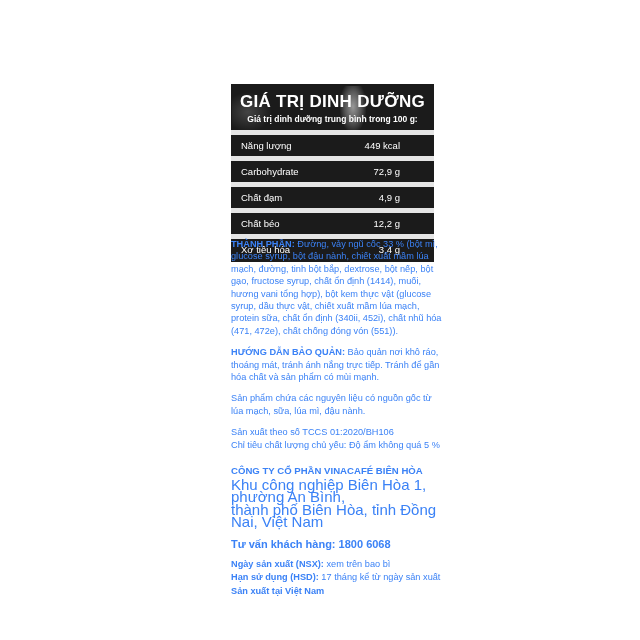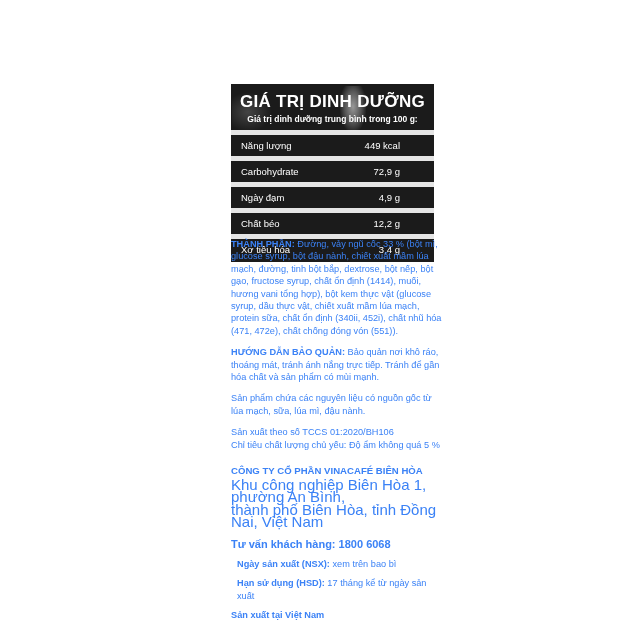--- a/index.html
+++ b/index.html
@@ -119,21 +119,21 @@
   }
   .hotline {
     font-size: 11px;
     font-weight: bold;
     line-height: 14px;
     margin: 0 0 7px 0;
   }
   .smallline {
     font-size: 9.2px;
     line-height: 12.8px;
-    margin: 6px;
+    margin: 0;
   }
   .smallline b {
     font-weight: bold;
   }
   .madein {
     font-size: 9.2px;
     font-weight: bold;
     line-height: 13px;
     margin: 1px 0 0 0;
   }
@@ -150,21 +150,21 @@
       <tbody>
           <tr>
         <td class="nutri-label">Năng lượng</td>
         <td class="nutri-value">449 kcal</td>
       </tr>
       <tr>
         <td class="nutri-label">Carbohydrate</td>
         <td class="nutri-value">72,9 g</td>
       </tr>
       <tr>
-        <td class="nutri-label">Ngày đạm</td>
+        <td class="nutri-label">Chất đạm</td>
         <td class="nutri-value">4,9 g</td>
       </tr>
       <tr>
         <td class="nutri-label">Chất béo</td>
         <td class="nutri-value">12,2 g</td>
       </tr>
       <tr>
         <td class="nutri-label">Xơ tiêu hóa</td>
         <td class="nutri-value">3,4 g</td>
       </tr>

